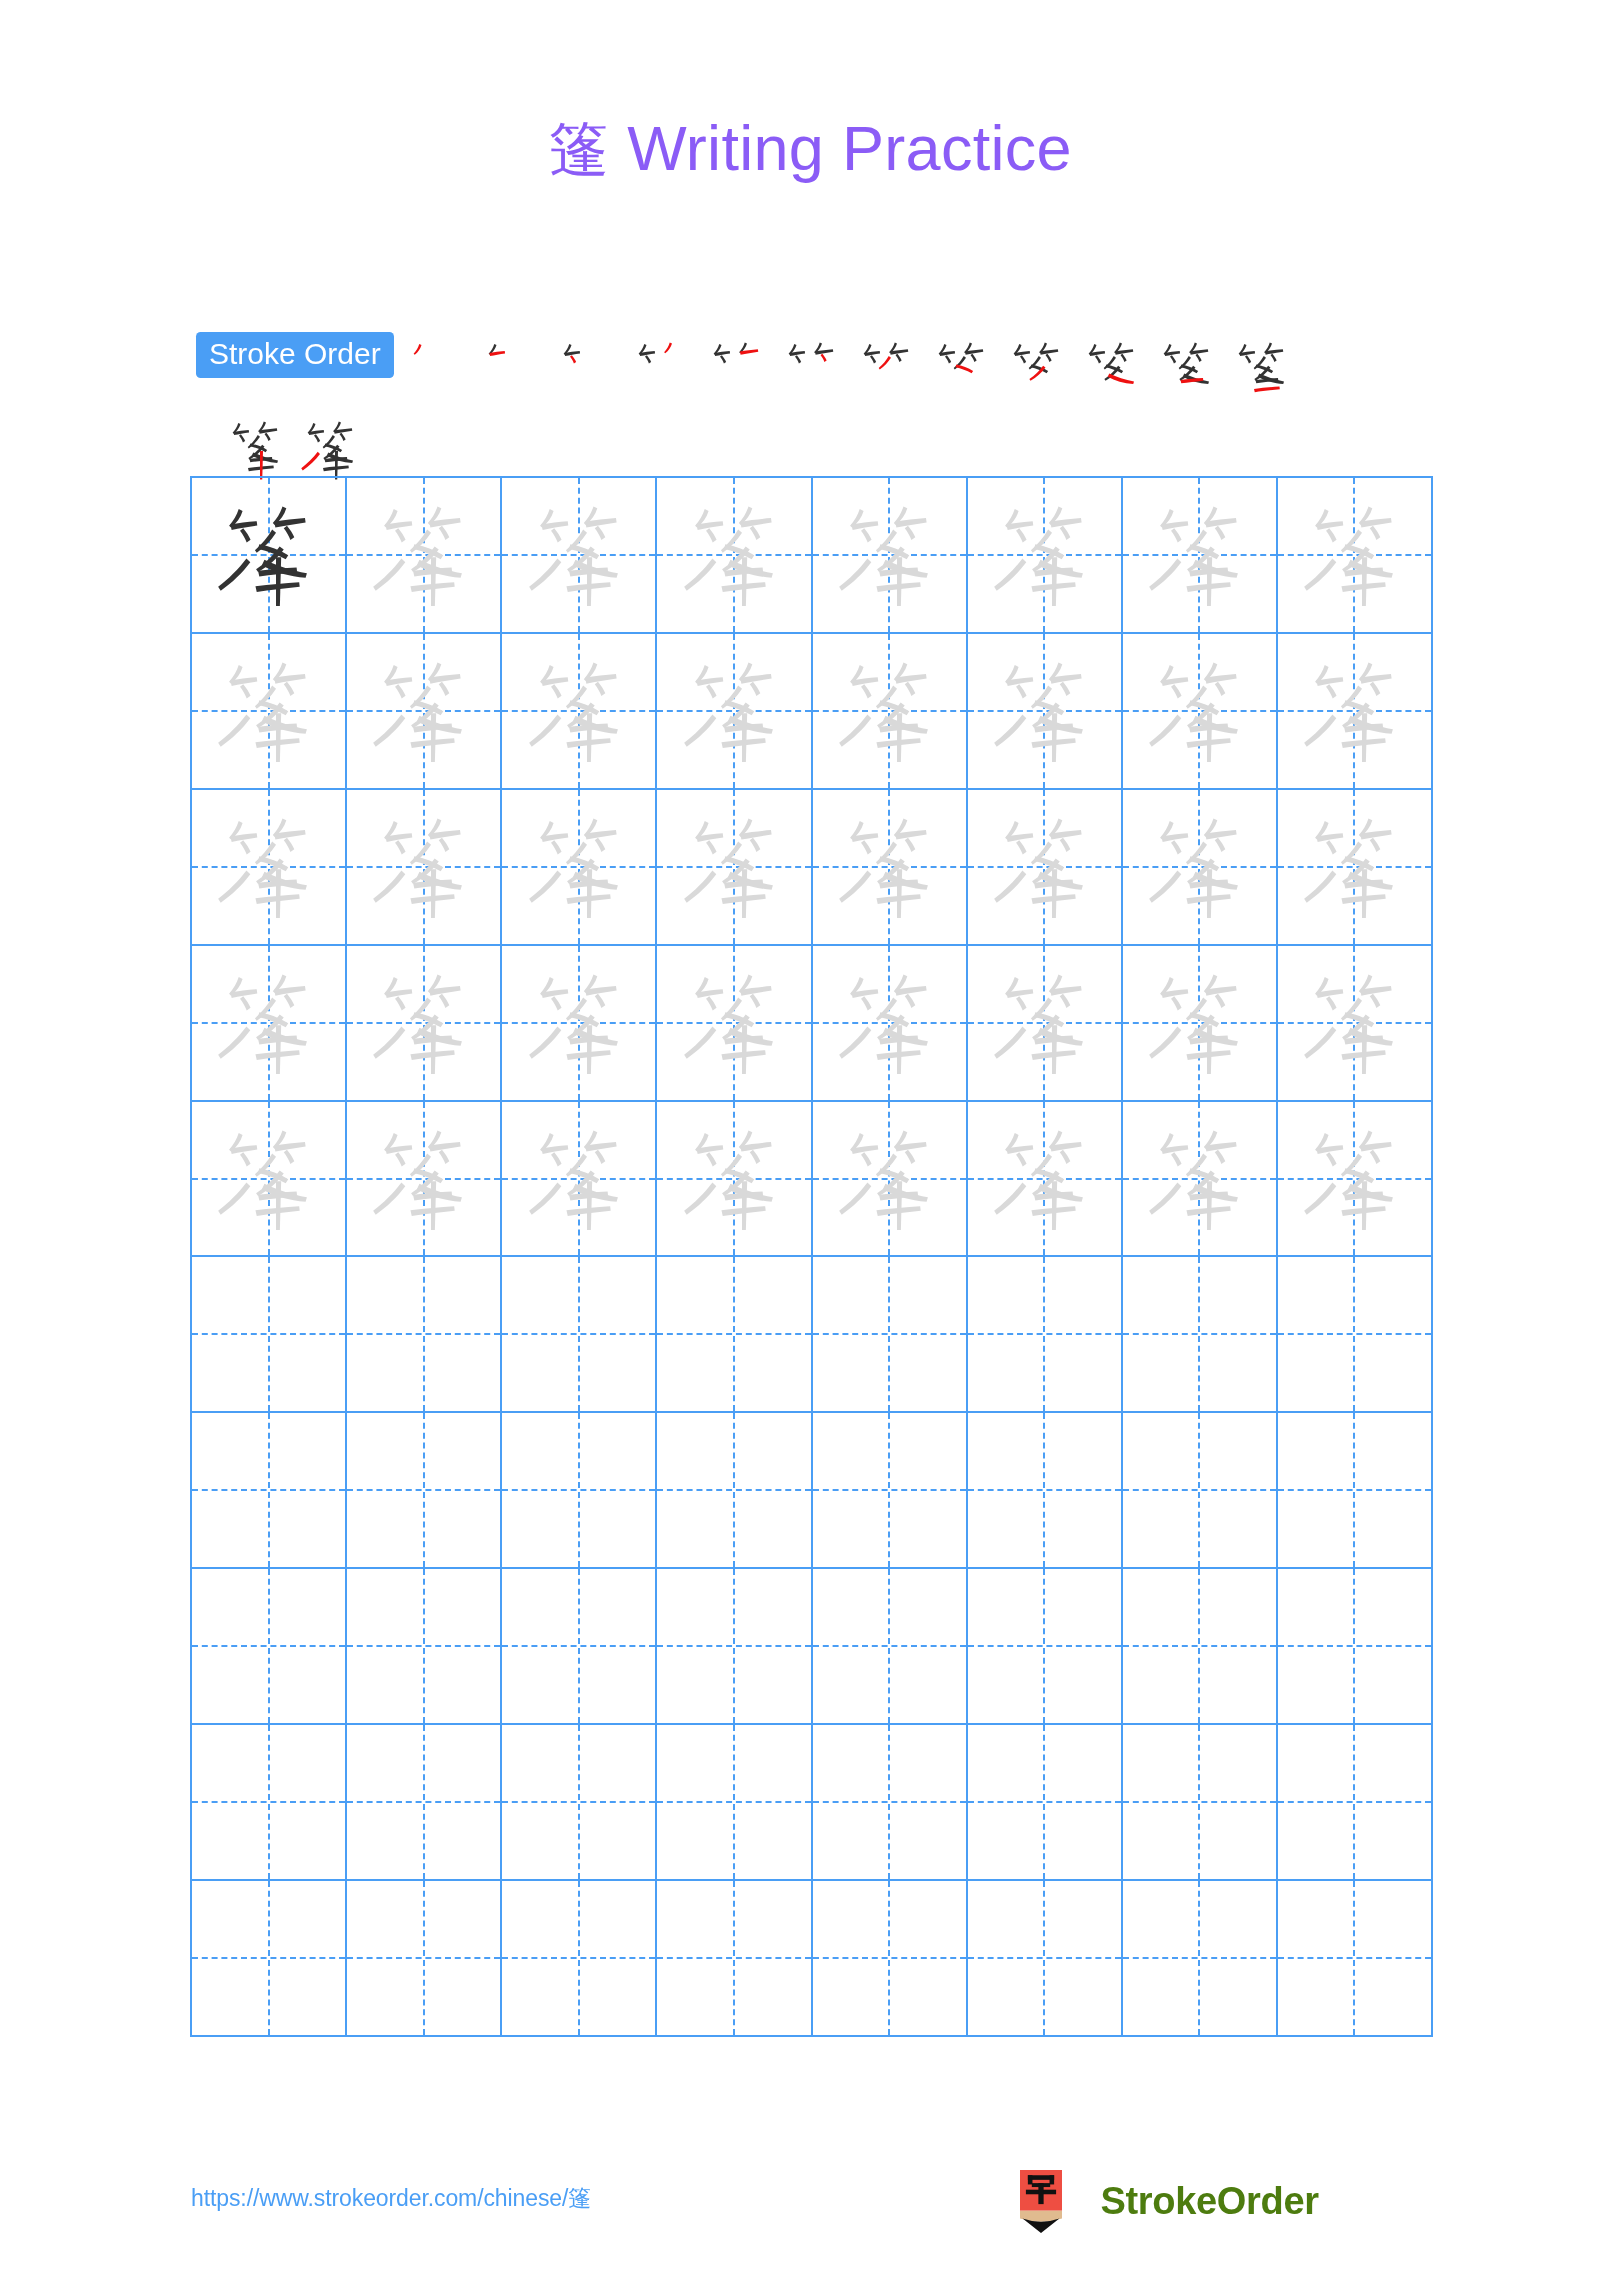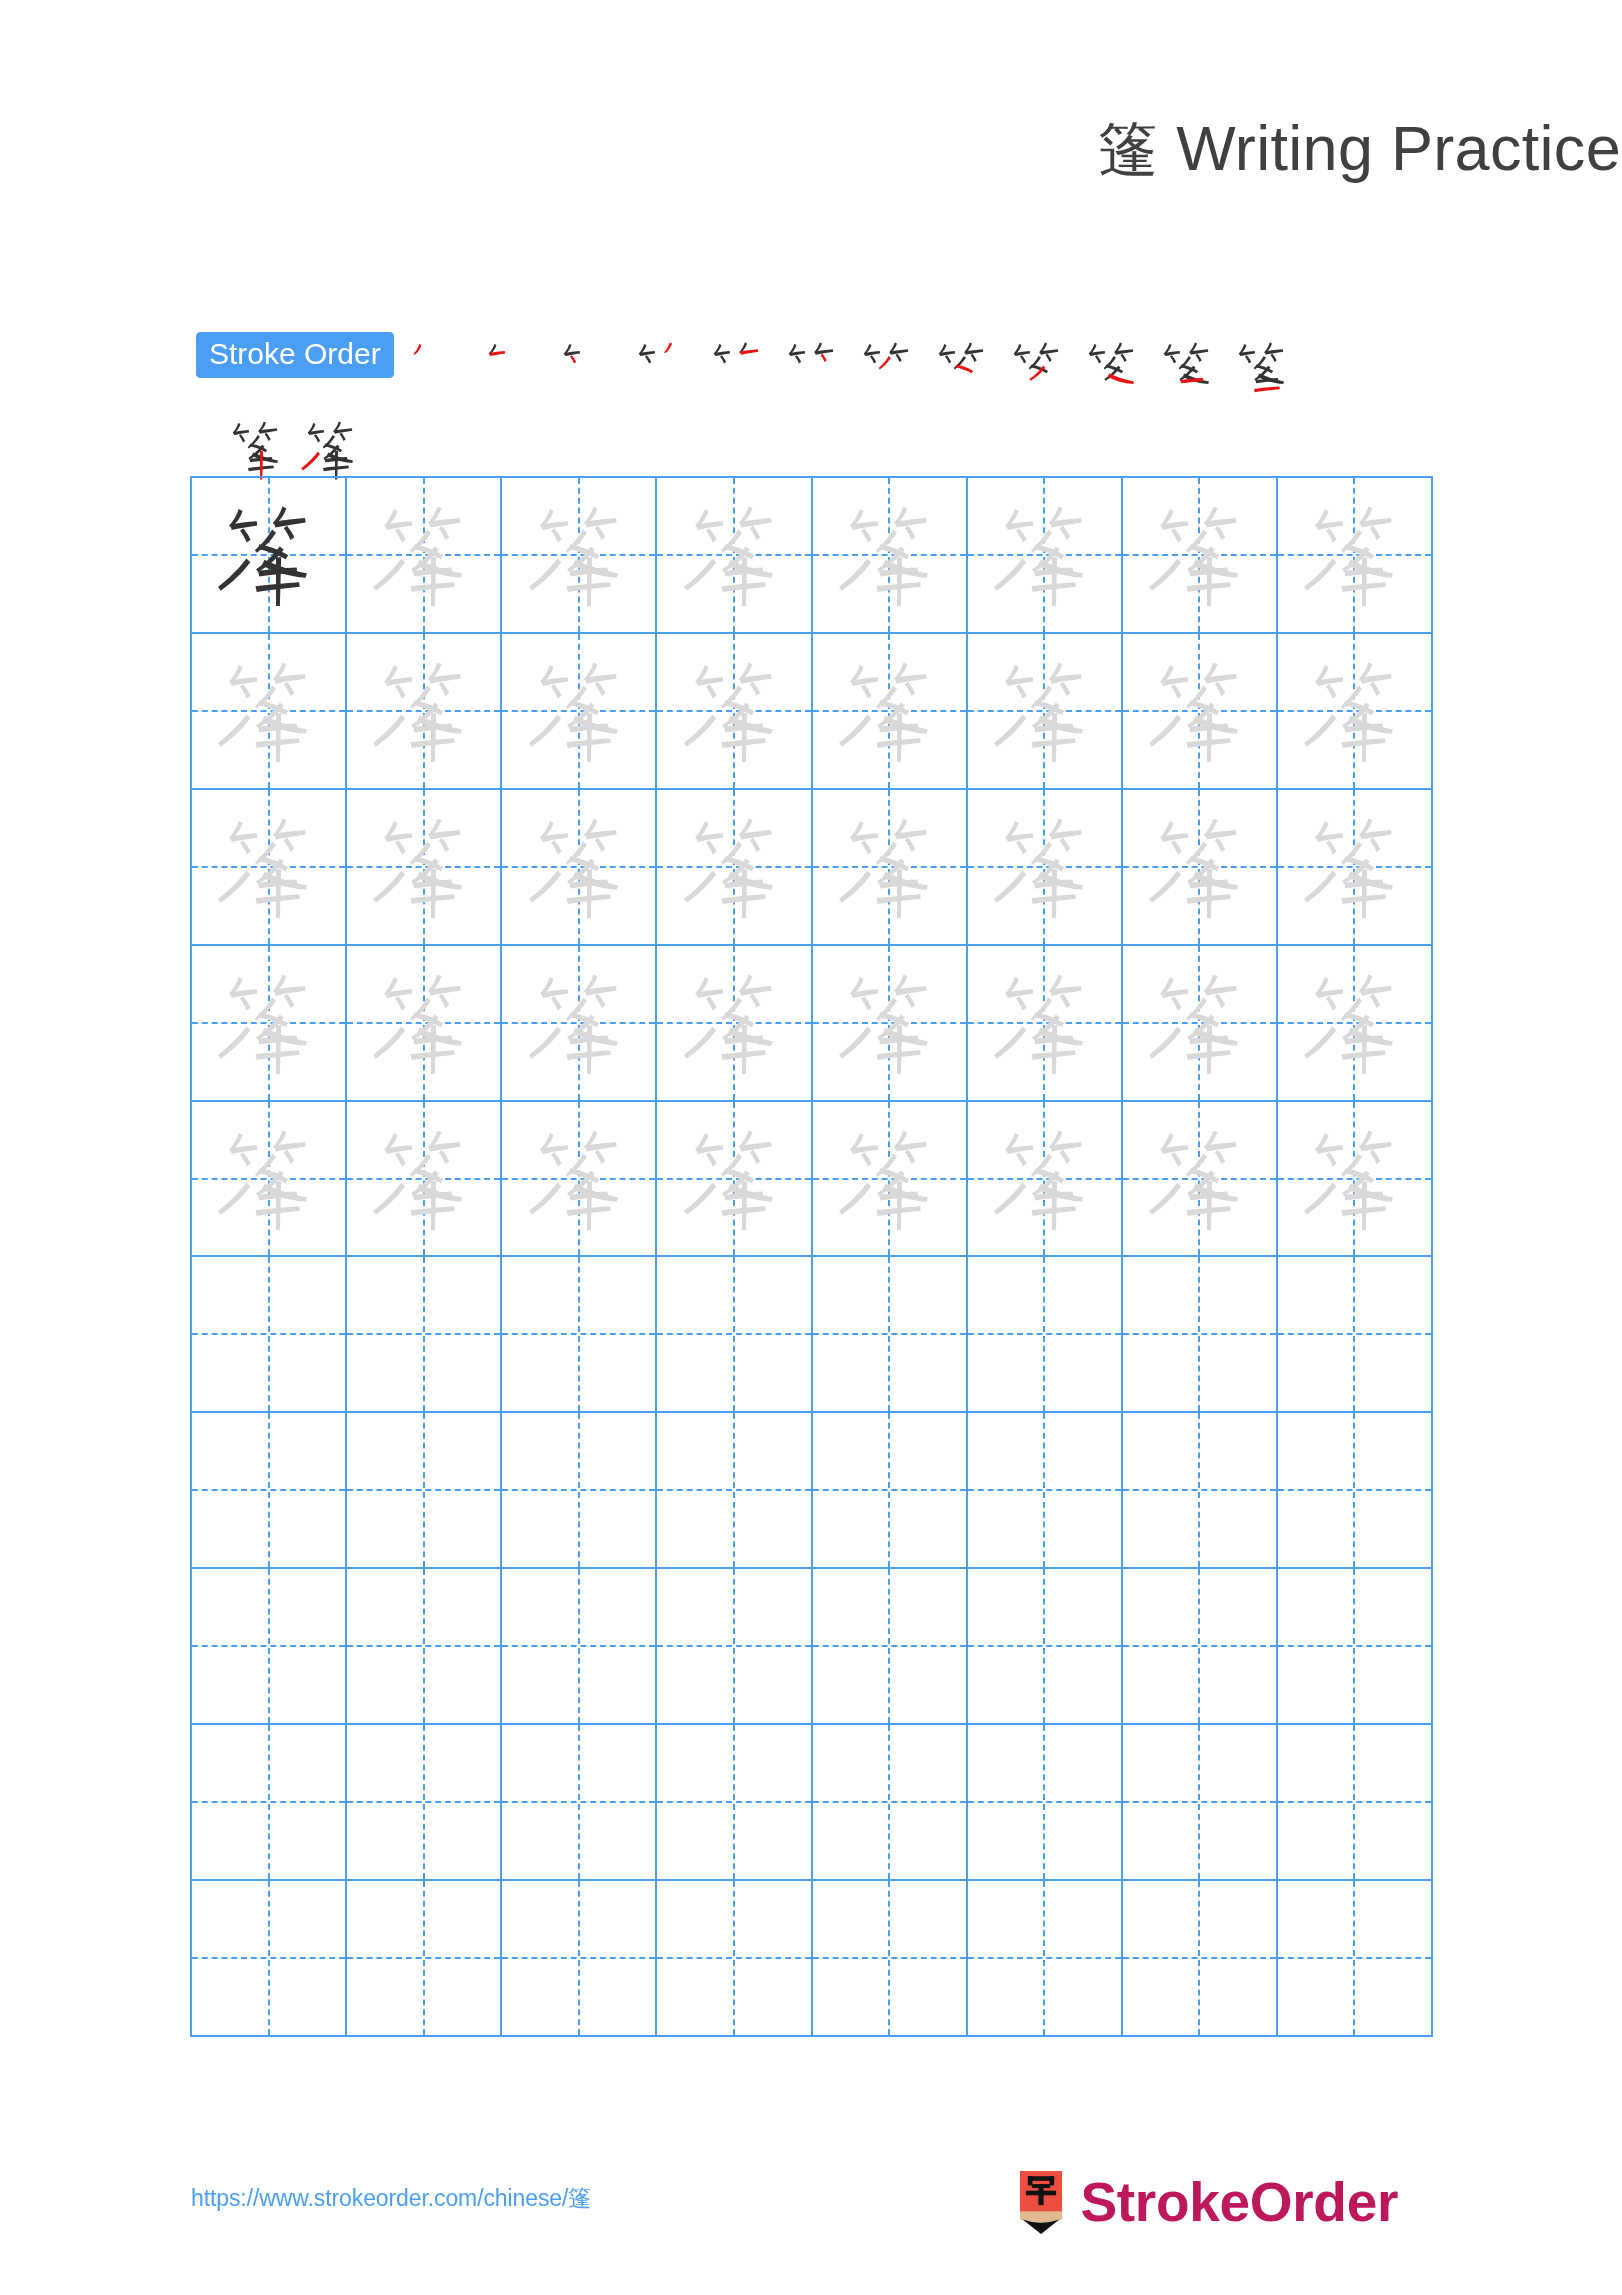--- a/index.html
+++ b/index.html
@@ -14,24 +14,24 @@
     position: relative;
     overflow: hidden;
   }
 
   
   .page-title {
     position: absolute;
     top: 110px;
     left: 0;
     width: 1621px;
-    text-align: right;
+    text-align: center;
     font-size: 63px;
     font-weight: 400;
-    color: #404040;
+    color: #8b5cf6;
     letter-spacing: 0.3px;
     white-space: nowrap;
   }
   .page-title .title-char {
     font-family: "DejaVu Sans", sans-serif;
     font-size: 60px;
   }
 
   
   .stroke-order-block {
@@ -152,25 +152,26 @@
     align-items: center;
     gap: 14.4px;
   }
   .brand-logo {
     width: 50px;
     height: 63px;
     position: relative;
     flex: 0 0 auto;
   }
   .brand-name {
-    font-size: 55px;
+    font-size: 38px;
     font-weight: bold;
-    color: #be185d;
+    color: #4d7c0f;
     white-space: nowrap;
     letter-spacing: -0.3px;
+    margin-left: 20px;
   }
 </style>
 </head>
 <body>
 
 <div class="page-title">
   <span class="title-char">篷</span><span> Writing Practice</span>
 </div>
 
 <div class="stroke-order-block">

